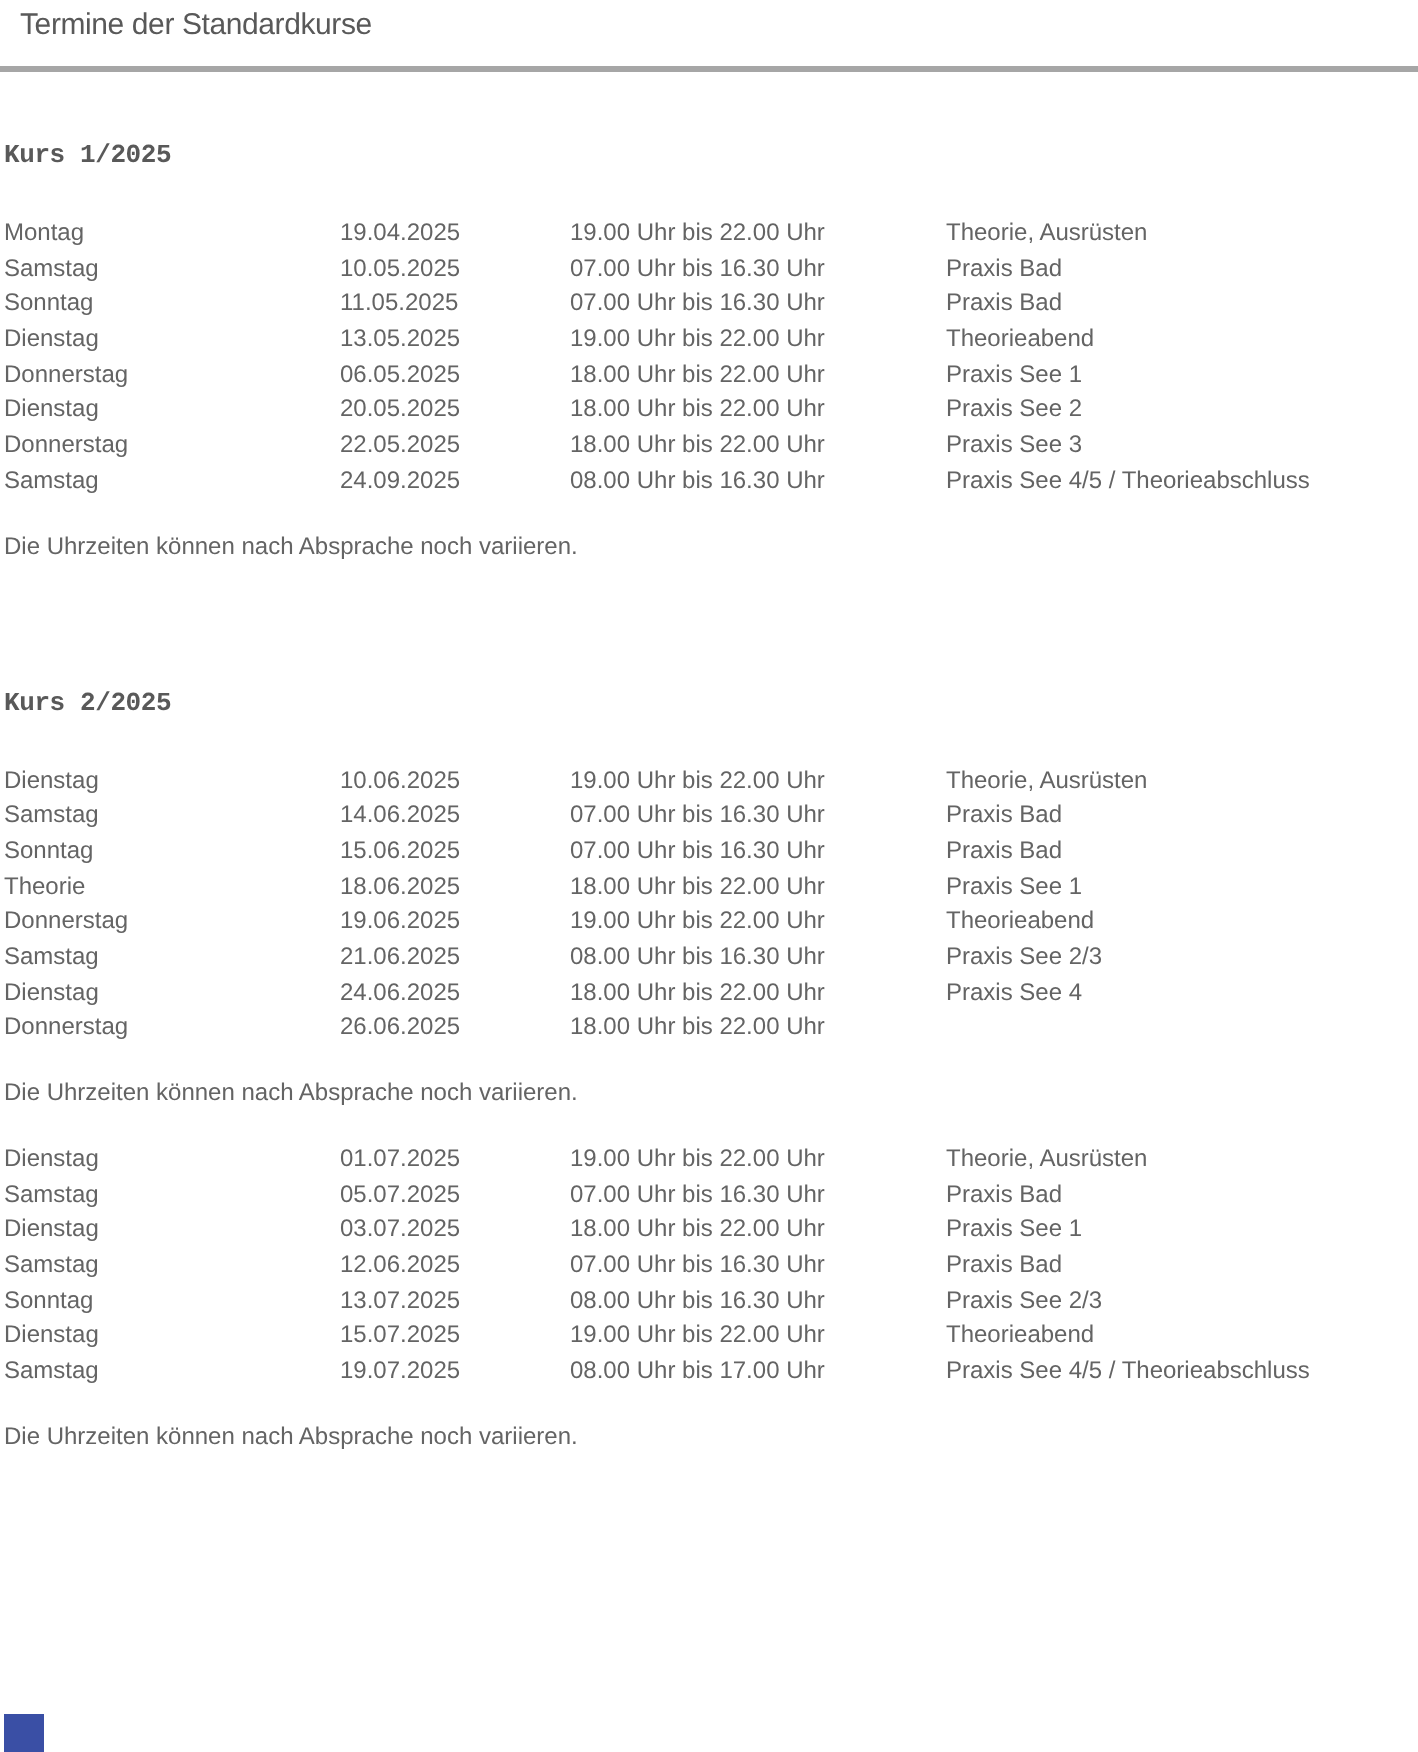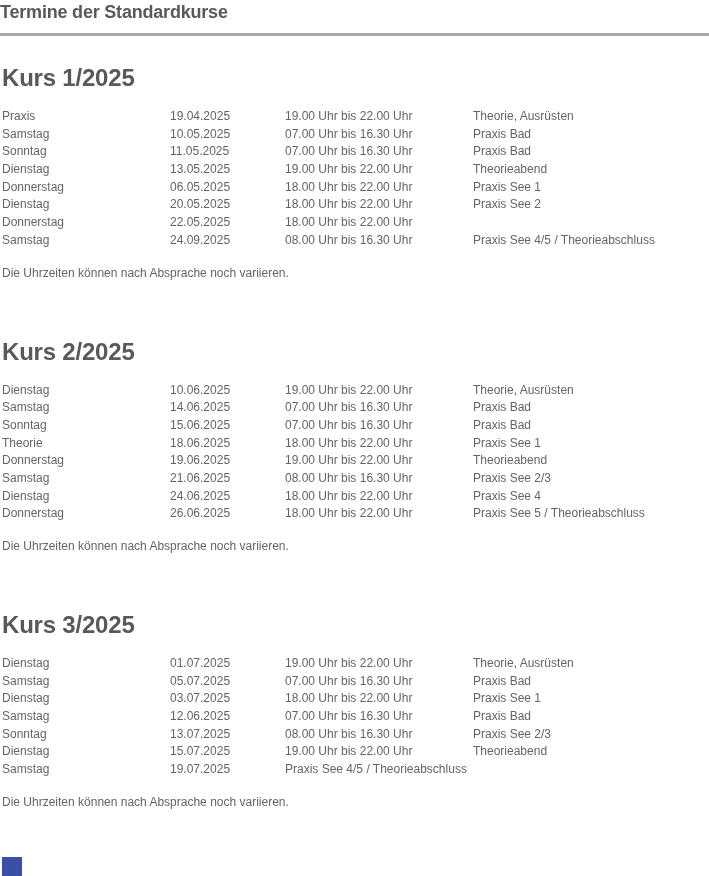--- a/index.html
+++ b/index.html
@@ -6,42 +6,43 @@
   body {
     width: 709px;
     height: 876px;
     background: #ffffff;
     font-family: "Liberation Sans", sans-serif;
     color: var(--body, #646464);
     position: relative;
     overflow: hidden;
   }
   .page-title {
-    font-size: 18px;
+    font-size: 15px;
     line-height: 21px;
-    font-weight: bold;
+    font-weight: normal;
     color: var(--heading, #595959);
-    margin: 2px 0 0 0;
+    margin: 2px 0 0 10px;
     letter-spacing: -0.2px;
   }
   .title-rule {
     border: none;
     height: 3px;
     background: var(--divider, #a6a6a6);
     margin: 10px 0 0 0;
     width: 709px;
   }
   .course-section { margin-left: 2px; }
   .course-heading {
-    font-size: 24px;
+    font-size: 13px;
     line-height: 24px;
     font-weight: bold;
     color: var(--heading, #595959);
     margin: 60px 0 0 0;
     letter-spacing: -0.2px;
+    font-family: Liberation Mono, monospace;
   }
   .course-section.first .course-heading { margin-top: 30px; }
   .schedule-table {
     margin-top: 18px;
     font-size: 12px;
   }
   .srow {
     display: grid;
     grid-template-columns: 168px 115px 188px 1fr;
     height: 17.7px;
@@ -65,21 +66,21 @@
 </head>
 <body>
 
 <h1 class="page-title">Termine der Standardkurse</h1>
 <hr class="title-rule">
 
 <section class="course-section first">
   <h2 class="course-heading">Kurs 1/2025</h2>
   <div class="schedule-table">
       <div class="srow">
-        <span>Praxis</span>
+        <span>Montag</span>
         <span>19.04.2025</span>
         <span>19.00 Uhr bis 22.00 Uhr</span>
         <span>Theorie, Ausrüsten</span>
       </div>
       <div class="srow">
         <span>Samstag</span>
         <span>10.05.2025</span>
         <span>07.00 Uhr bis 16.30 Uhr</span>
         <span>Praxis Bad</span>
       </div>
@@ -104,20 +105,21 @@
       <div class="srow">
         <span>Dienstag</span>
         <span>20.05.2025</span>
         <span>18.00 Uhr bis 22.00 Uhr</span>
         <span>Praxis See 2</span>
       </div>
       <div class="srow">
         <span>Donnerstag</span>
         <span>22.05.2025</span>
         <span>18.00 Uhr bis 22.00 Uhr</span>
+        <span>Praxis See 3</span>
       </div>
       <div class="srow">
         <span>Samstag</span>
         <span>24.09.2025</span>
         <span>08.00 Uhr bis 16.30 Uhr</span>
         <span>Praxis See 4/5 / Theorieabschluss</span>
       </div>
     </div>
   <p class="schedule-note">Die Uhrzeiten können nach Absprache noch variieren.</p>
 </section>
@@ -164,28 +166,26 @@
       <div class="srow">
         <span>Dienstag</span>
         <span>24.06.2025</span>
         <span>18.00 Uhr bis 22.00 Uhr</span>
         <span>Praxis See 4</span>
       </div>
       <div class="srow">
         <span>Donnerstag</span>
         <span>26.06.2025</span>
         <span>18.00 Uhr bis 22.00 Uhr</span>
-        <span>Praxis See 5 / Theorieabschluss</span>
       </div>
     </div>
   <p class="schedule-note">Die Uhrzeiten können nach Absprache noch variieren.</p>
 </section>
 
 <section class="course-section">
-  <h2 class="course-heading">Kurs 3/2025</h2>
   <div class="schedule-table">
       <div class="srow">
         <span>Dienstag</span>
         <span>01.07.2025</span>
         <span>19.00 Uhr bis 22.00 Uhr</span>
         <span>Theorie, Ausrüsten</span>
       </div>
       <div class="srow">
         <span>Samstag</span>
         <span>05.07.2025</span>
@@ -212,19 +212,20 @@
       </div>
       <div class="srow">
         <span>Dienstag</span>
         <span>15.07.2025</span>
         <span>19.00 Uhr bis 22.00 Uhr</span>
         <span>Theorieabend</span>
       </div>
       <div class="srow">
         <span>Samstag</span>
         <span>19.07.2025</span>
+        <span>08.00 Uhr bis 17.00 Uhr</span>
         <span>Praxis See 4/5 / Theorieabschluss</span>
       </div>
     </div>
   <p class="schedule-note">Die Uhrzeiten können nach Absprache noch variieren.</p>
 </section>
 
 <div class="corner-square"></div>
 
 </body></html>

